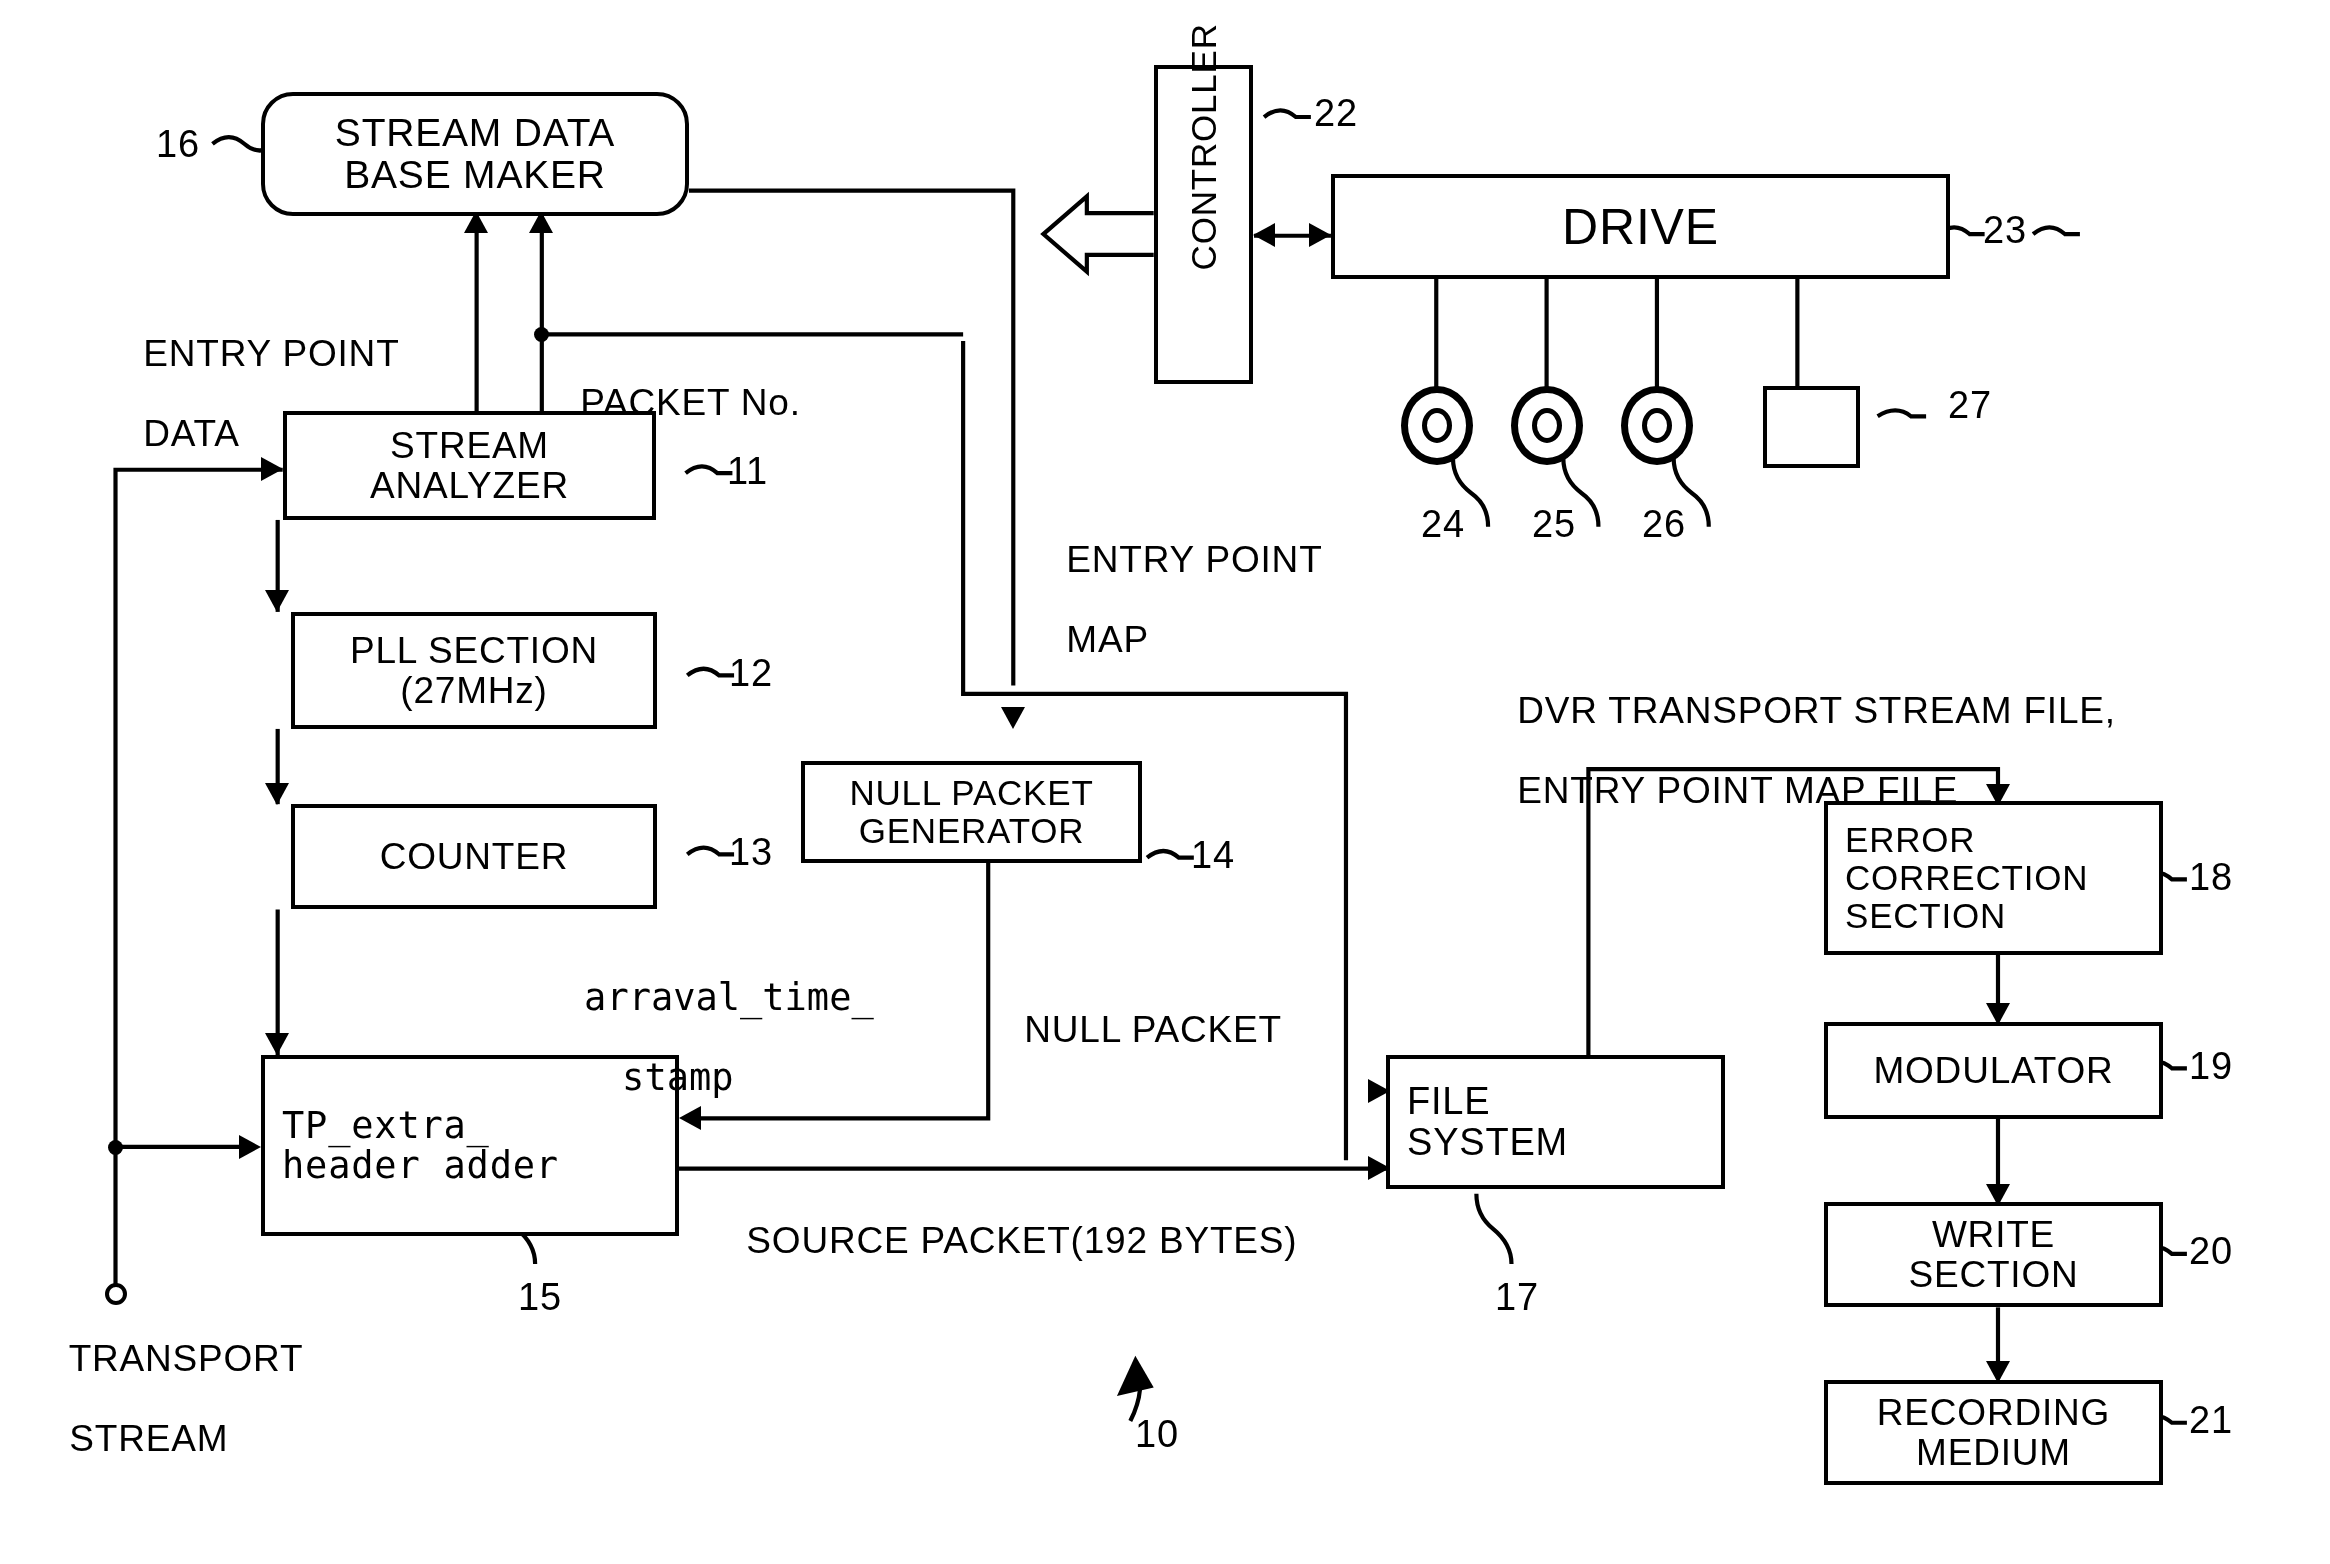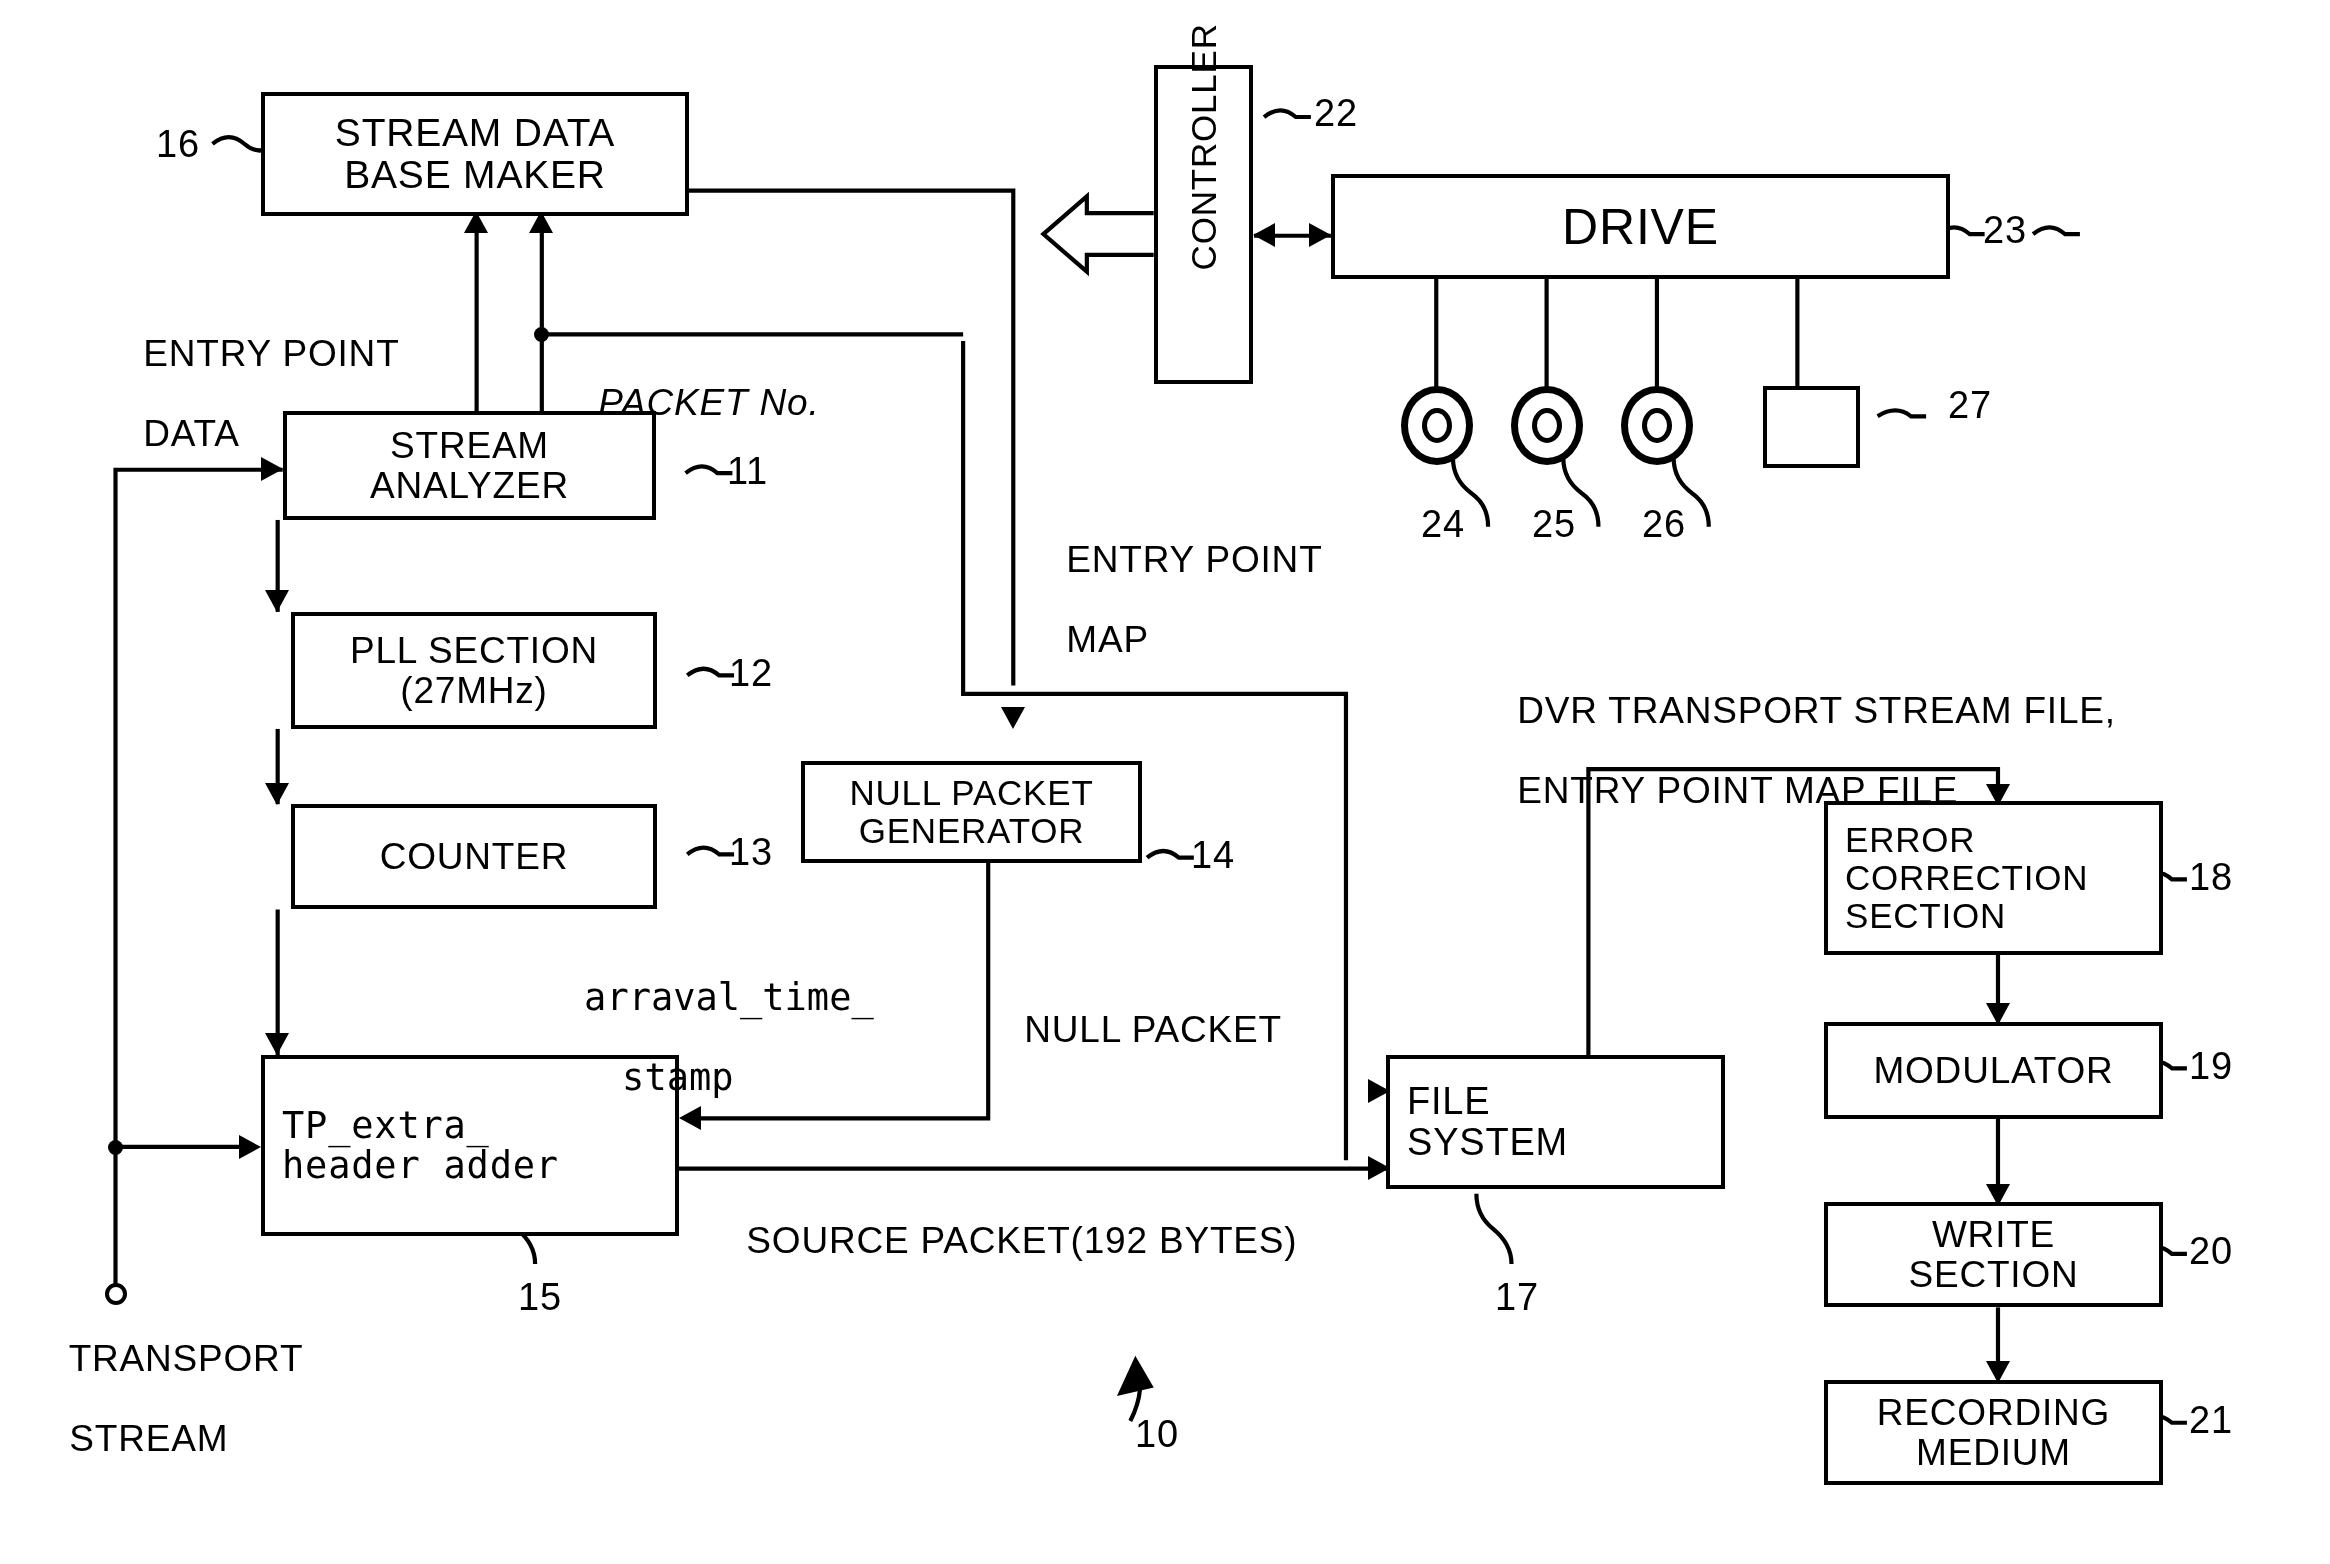--- a/index.html
+++ b/index.html
@@ -201,21 +201,21 @@
   <div class="ar ar-up" style="left:1424px; top:197px;"></div>
   <div class="ar ar-up" style="left:1534px; top:197px;"></div>
   <div class="ar ar-up" style="left:1645px; top:197px;"></div>
   <div class="ar ar-up" style="left:1785px; top:197px;"></div>
 
   <div class="dot" style="left:534px; top:327px;"></div>
   <div class="dot" style="left:108px; top:1140px;"></div>
 
   <div class="term" style="left:105px; top:1283px;"></div>
 
-  <div class="blk" style="left:261px; top:92px; width:428px; height:124px; font-size:39px;">
+  <div class="blk" style="left:261px; top:92px; width:428px; height:124px; font-size:39px;border-radius:32px;">
     <span class="txt">
       <span>STREAM DATA</span><br>
       <span>BASE MAKER</span>
     </span>
   </div>
 
   <div class="blk" style="left:283px; top:411px; width:373px; height:109px; font-size:37px;">
     <span class="txt">
       <span>STREAM</span><br>
       <span>ANALYZER</span>
@@ -291,21 +291,21 @@
   <div class="disc" style="left:1401px; top:386px;"></div>
   <div class="disc" style="left:1511px; top:386px;"></div>
   <div class="disc" style="left:1621px; top:386px;"></div>
   <div class="blk" style="left:1763px; top:386px; width:97px; height:82px;"></div>
 
   <div class="lbl" style="left:99px; top:294px; font-size:37px;">
     <span>ENTRY POINT</span><br>
     <span>DATA</span>
   </div>
 
-  <div class="lbl" style="left:554px; top:343px; font-size:37px;font-style:italic;">
+  <div class="lbl" style="left:536px; top:343px; font-size:37px;">
     <span>PACKET No.</span>
   </div>
 
   <div class="lbl" style="left:1022px; top:500px; font-size:37px;">
     <span>ENTRY POINT</span><br>
     <span>MAP</span>
   </div>
 
   <div class="lbl mono" style="left:495px; top:938px; font-size:37px;">
     <span>arraval_time_</span><br>

